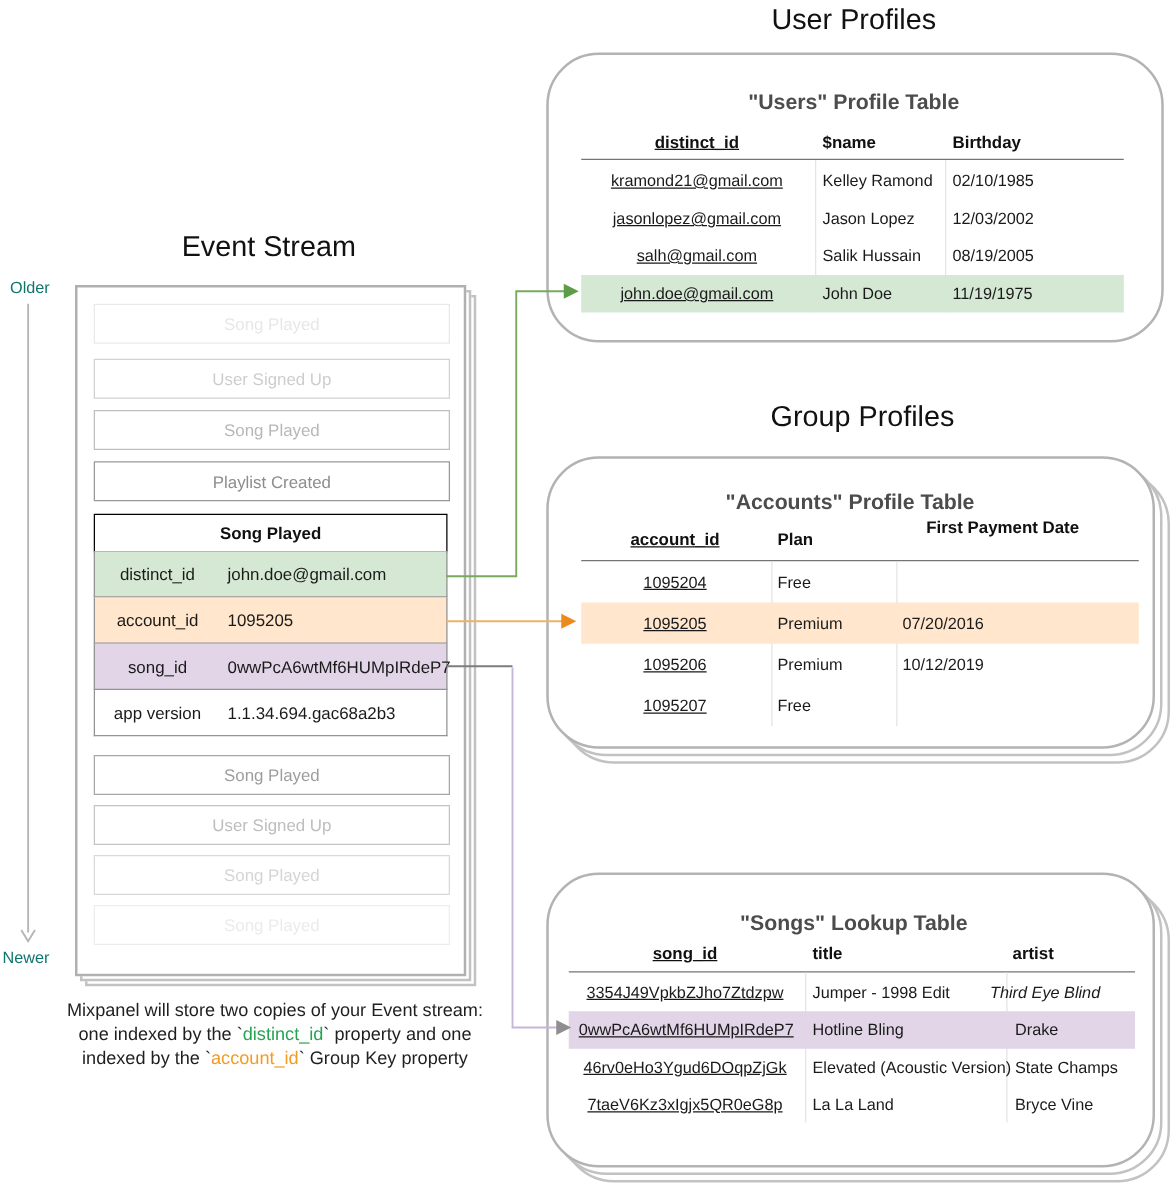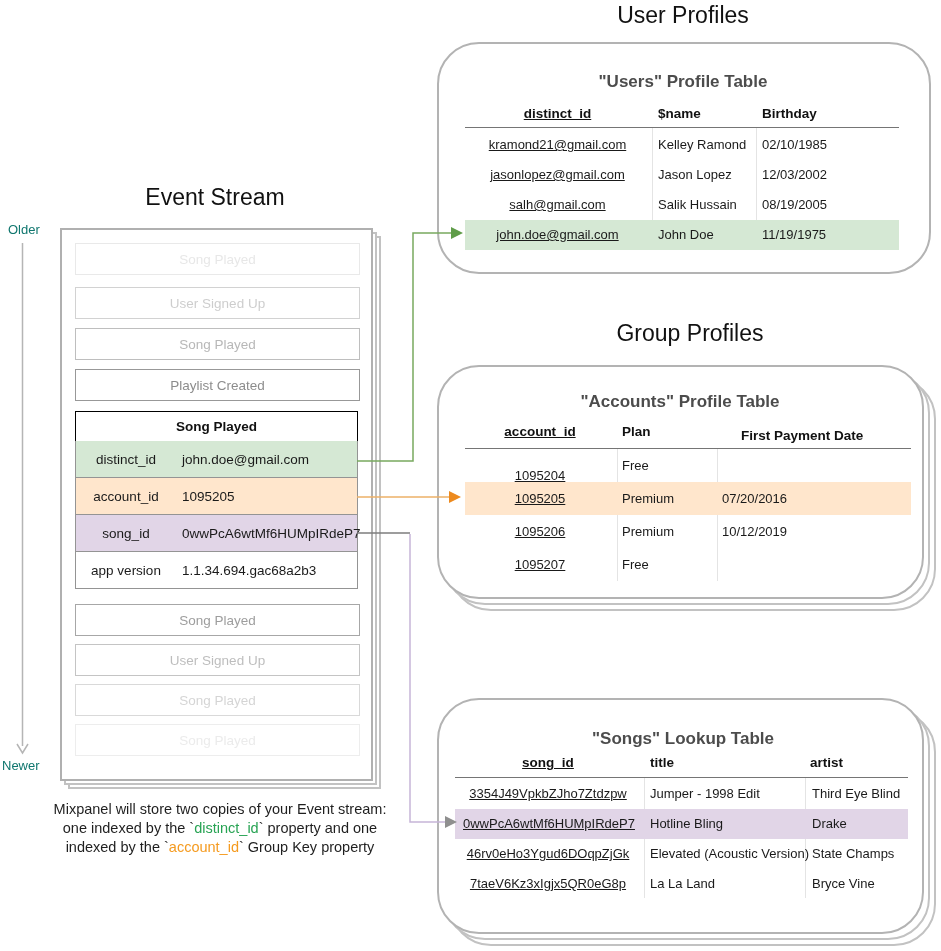--- a/index.html
+++ b/index.html
@@ -113,28 +113,28 @@
   <div class="abs td z4" style="left:762px;top:220px;line-height:30px;">11/19/1975</div>
 
   <div class="abs sec-title" style="left:540px;top:320px;width:300px;">Group Profiles</div>
   <div class="abs card-back z1" style="left:449px;top:377px;width:483px;height:230px;"></div>
   <div class="abs card-back z1" style="left:443px;top:371px;width:483px;height:230px;"></div>
   <div class="abs card z2" style="left:437px;top:365px;width:483px;height:230px;"></div>
   <div class="abs tbl-title z3" style="left:480px;top:392px;width:400px;">"Accounts" Profile Table</div>
 
   <div class="abs th ctr und z3" style="left:465px;top:424px;width:150px;">account_id</div>
   <div class="abs th z3" style="left:622px;top:424px;">Plan</div>
-  <div class="abs th z3" style="left:722px;top:428px;padding-left:19px;">First Payment Date</div>
+  <div class="abs th z3" style="left:722px;top:414px;padding-left:19px;">First Payment Date</div>
   <div class="abs sep z3" style="left:465px;top:448px;width:446px;"></div>
   <div class="abs coldiv z3" style="left:617px;top:449px;height:132px;"></div>
   <div class="abs coldiv z3" style="left:717px;top:449px;height:132px;"></div>
 
   <div class="abs bg-orange z3" style="left:465px;top:482px;width:446px;height:33px;"></div>
 
-  <div class="abs td ctr und z4" style="left:465px;top:459px;width:150px;line-height:33px;">1095204</div>
+  <div class="abs td ctr und z4" style="left:465px;top:449px;width:150px;line-height:33px;">1095204</div>
   <div class="abs td z4" style="left:622px;top:449px;line-height:33px;">Free</div>
   <div class="abs td z4" style="left:722px;top:449px;line-height:33px;"></div>
 
   <div class="abs td ctr und z4" style="left:465px;top:482px;width:150px;line-height:33px;">1095205</div>
   <div class="abs td z4" style="left:622px;top:482px;line-height:33px;">Premium</div>
   <div class="abs td z4" style="left:722px;top:482px;line-height:33px;">07/20/2016</div>
 
   <div class="abs td ctr und z4" style="left:465px;top:515px;width:150px;line-height:33px;text-decoration:underline;">1095206</div>
   <div class="abs td z4" style="left:622px;top:515px;line-height:33px;">Premium</div>
   <div class="abs td z4" style="left:722px;top:515px;line-height:33px;">10/12/2019</div>
@@ -152,21 +152,21 @@
   <div class="abs th z3" style="left:650px;top:755px;text-align:center;">title</div>
   <div class="abs th z3" style="left:810px;top:755px;">artist</div>
   <div class="abs sep z3" style="left:455px;top:777px;width:453px;"></div>
   <div class="abs coldiv z3" style="left:644px;top:778px;height:120px;"></div>
   <div class="abs coldiv z3" style="left:805px;top:778px;height:120px;"></div>
 
   <div class="abs bg-purple z3" style="left:455px;top:809px;width:453px;height:30px;"></div>
 
   <div class="abs td ctr und z4" style="left:463px;top:779px;width:170px;line-height:30px;">3354J49VpkbZJho7Ztdzpw</div>
   <div class="abs td z4" style="left:650px;top:779px;line-height:30px;">Jumper - 1998 Edit</div>
-  <div class="abs td z4" style="left:812px;top:779px;line-height:30px;">Third Eye Blind</div>
+  <div class="abs td z4" style="left:792px;top:779px;line-height:30px;font-style:italic;">Third Eye Blind</div>
 
   <div class="abs td ctr und z4" style="left:463px;top:809px;width:170px;line-height:30px;">0wwPcA6wtMf6HUMpIRdeP7</div>
   <div class="abs td z4" style="left:650px;top:809px;line-height:30px;">Hotline Bling</div>
   <div class="abs td z4" style="left:812px;top:809px;line-height:30px;">Drake</div>
 
   <div class="abs td ctr und z4" style="left:463px;top:839px;width:170px;line-height:30px;">46rv0eHo3Ygud6DOqpZjGk</div>
   <div class="abs td z4" style="left:650px;top:839px;line-height:30px;">Elevated (Acoustic Version)</div>
   <div class="abs td z4" style="left:812px;top:839px;line-height:30px;">State Champs</div>
 
   <div class="abs td ctr und z4" style="left:463px;top:869px;width:170px;line-height:30px;">7taeV6Kz3xIgjx5QR0eG8p</div>

